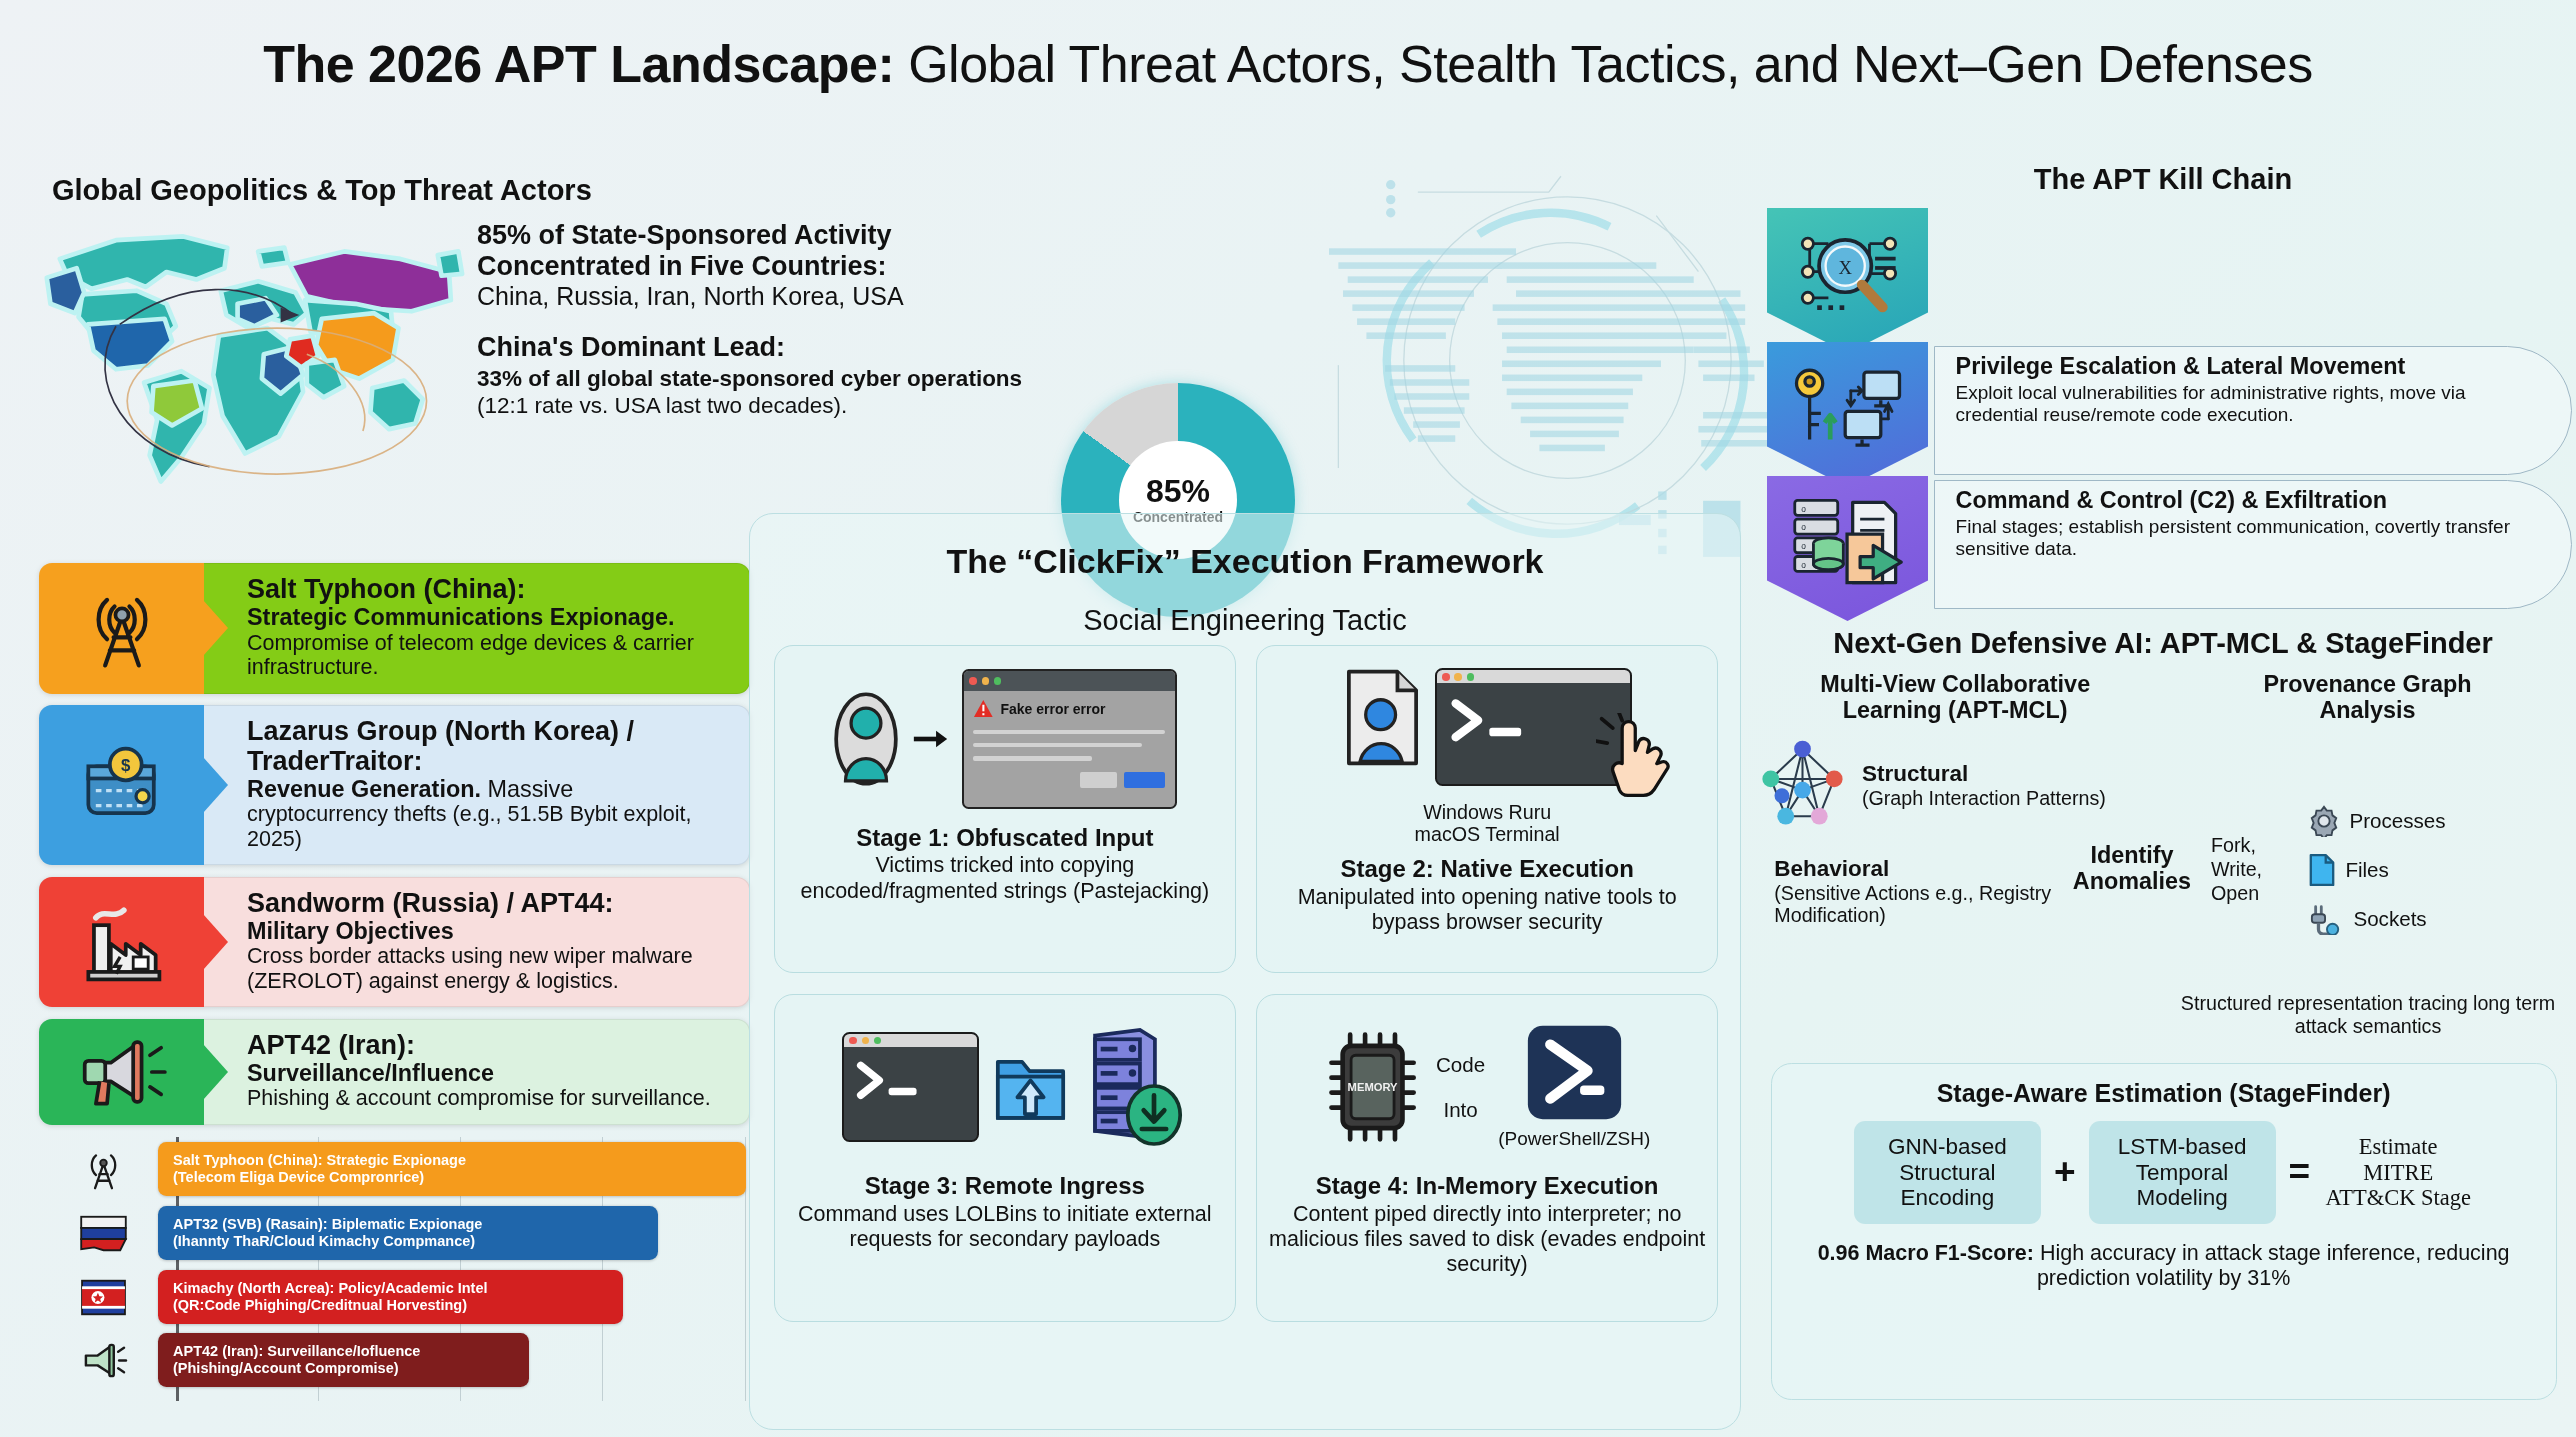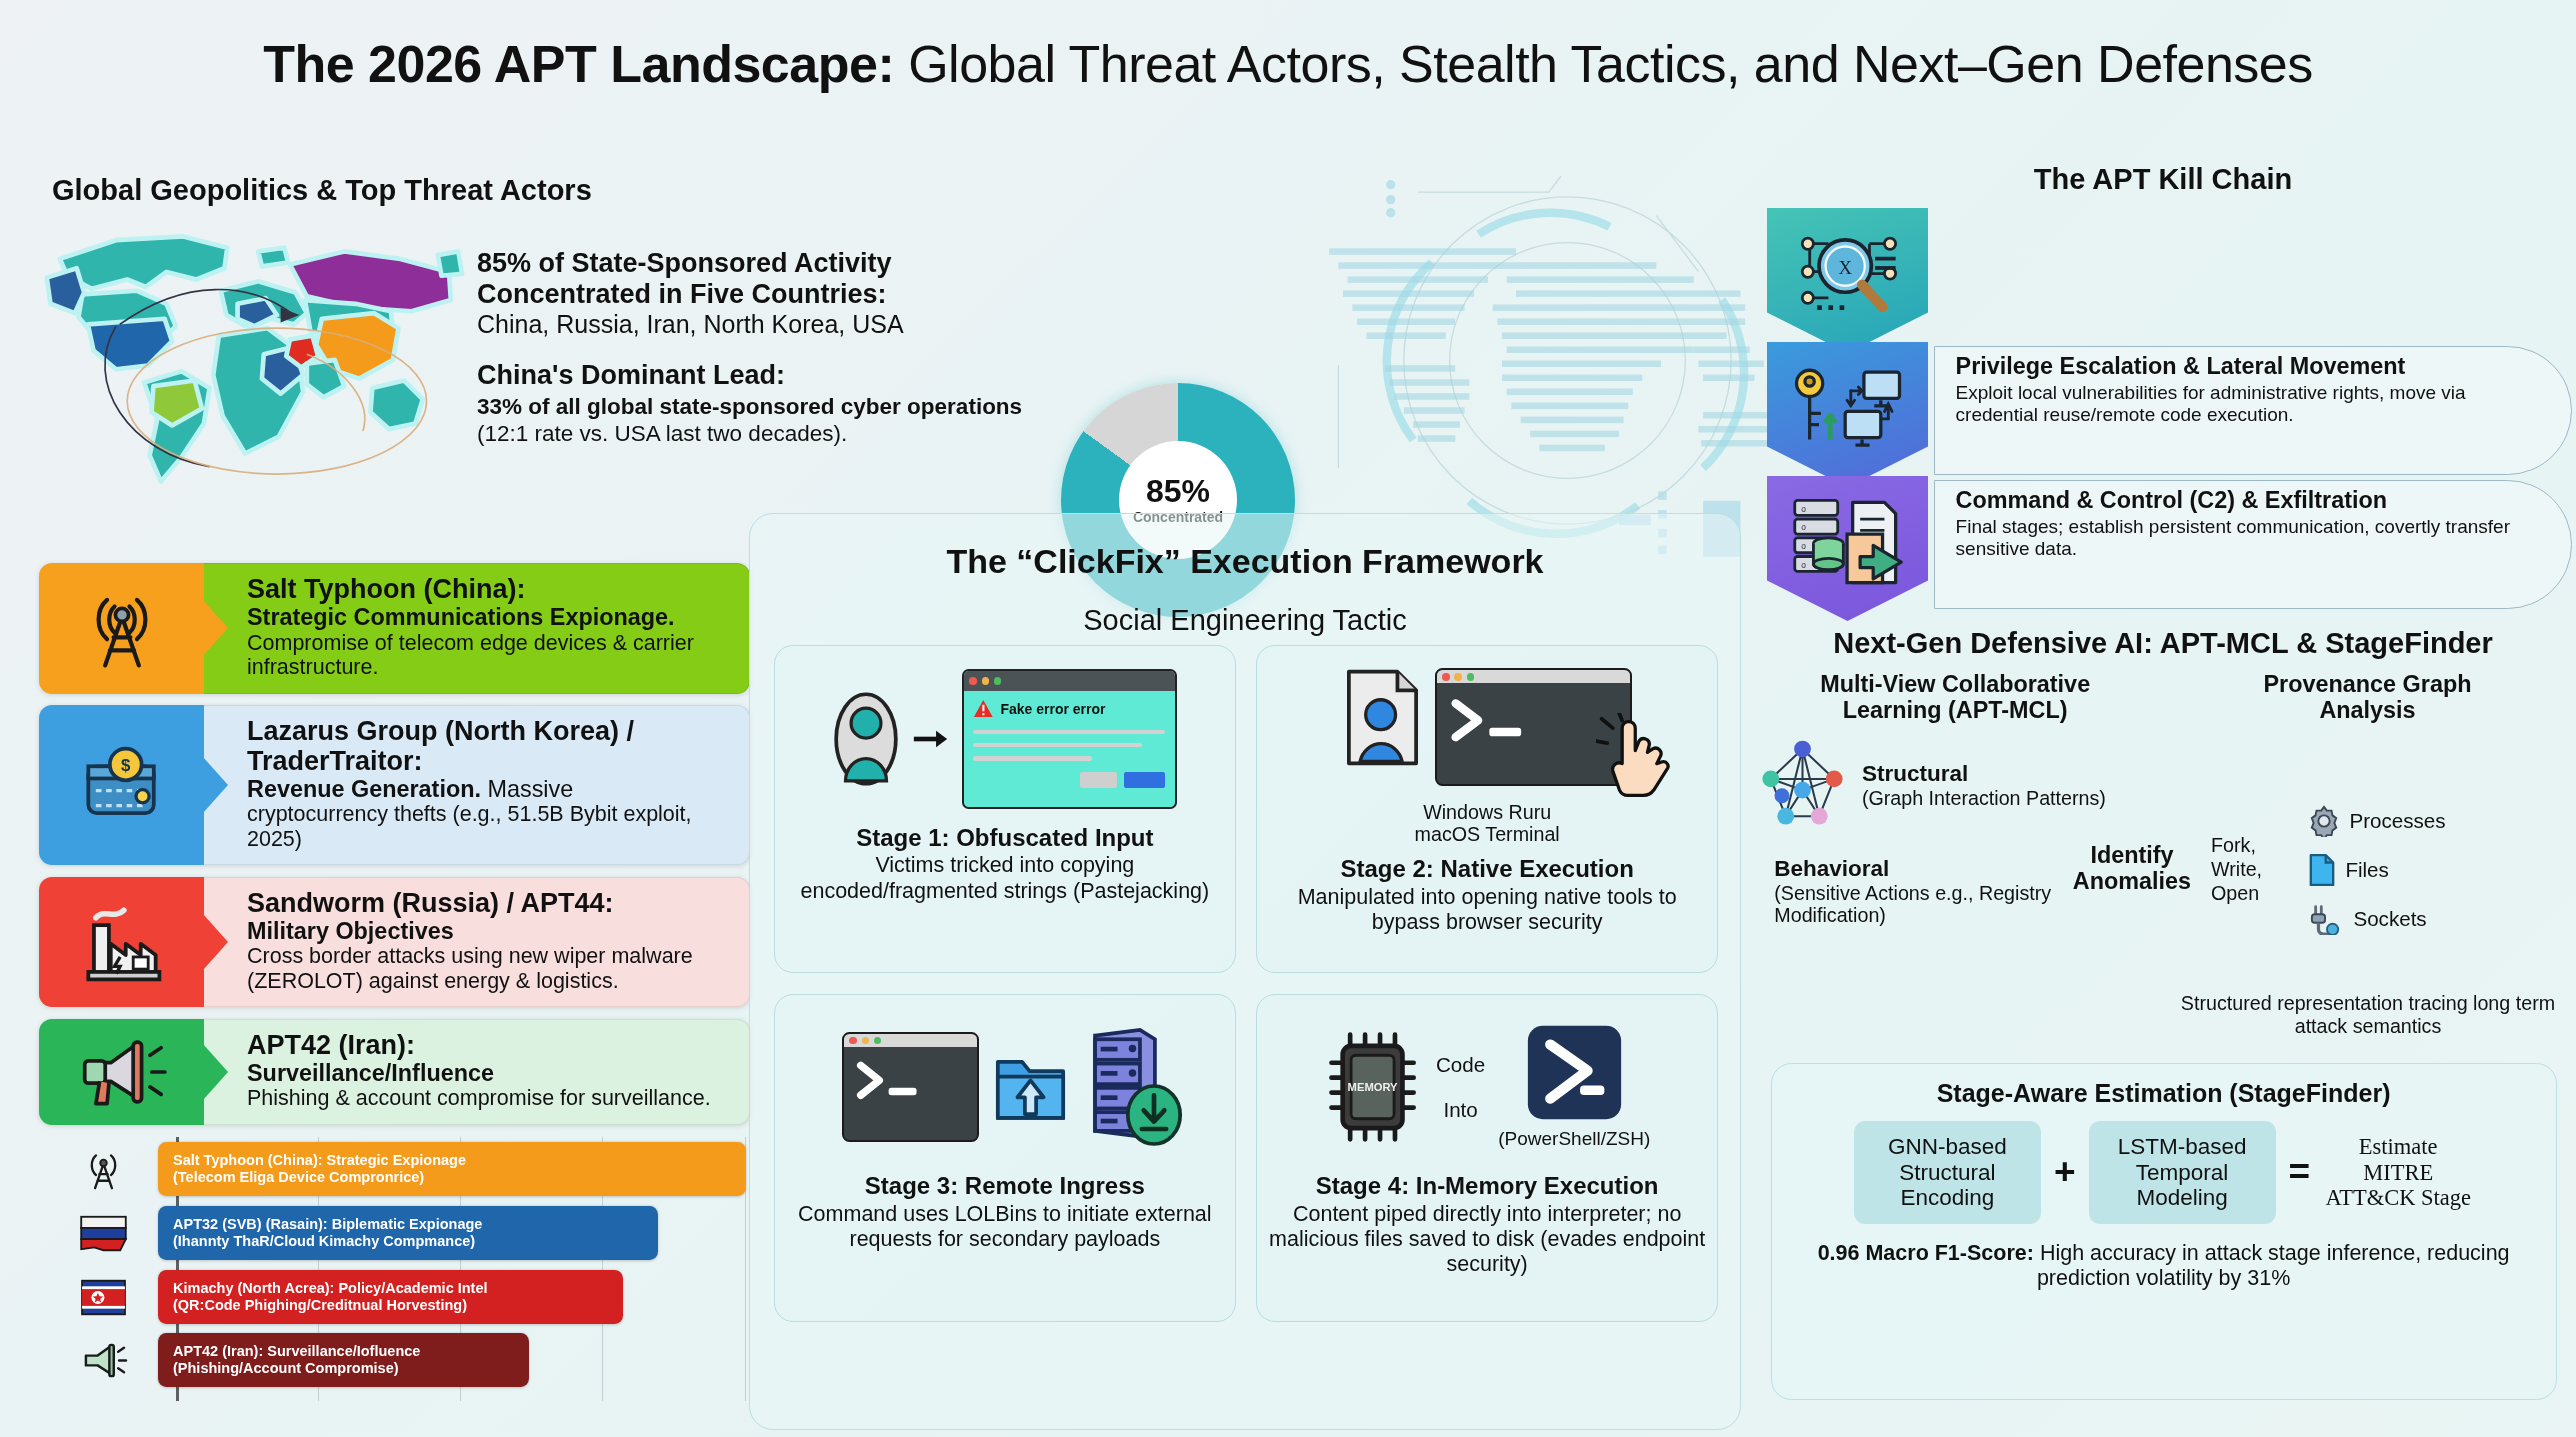--- a/index.html
+++ b/index.html
@@ -23,21 +23,21 @@
 
   
   .sec-h { font-weight: bold; font-size: 29px; }
 
   
   #left-col { position: absolute; left: 0; top: 160px; width: 777px; height: 1282px; }
   #geo-head { position: absolute; left: 52px; top: 14px; }
 
   #world-map { position: absolute; left: 26px; top: 54px; width: 440px; height: 290px; }
 
-  #stats-block { position: absolute; left: 477px; top: 60px; width: 562px; margin-top: 28px; }
+  #stats-block { position: absolute; left: 477px; top: 60px; width: 562px; }
   .stat-h { font-weight: bold; font-size: 27px; line-height: 1.13; }
   .stat-sub { font-size: 25px; line-height: 1.18; margin-top: 0.9px; }
   .stat-h2 { font-weight: bold; font-size: 27px; margin-top: 20.6px; }
   .stat-body { font-size: 22.5px; line-height: 1.2; margin-top: 1.9px; }
   .stat-body b { font-weight: bold; }
 
   #donut-wrap { position: absolute; left: 1061px; top: 223px; width: 234px; height: 234px; }
   #donut { width: 234px; height: 234px; border-radius: 50%;
            box-shadow: 0 0 13px rgba(60,190,200,.35); }
   #donut-hole { position: absolute; left: 58px; top: 58px; width: 118px; height: 118px;
@@ -81,21 +81,21 @@
   .cf-grid { position:absolute; left:24px; top:131px; width:944px;
       display:grid; grid-template-columns:1fr 1fr; gap:20.6px; }
   .cf-card { border:1.4px solid #b9dde0; border-radius:19px; background:rgba(226,243,244,.6);
       height:328px; padding:13px 11.2px 9.4px; display:flex; flex-direction:column;
       align-items:center; }
   .cf-art { height:159px; display:flex; align-items:center; justify-content:center; gap:13px; }
   .cf-h { font-weight:bold; font-size:24px; text-align:center; margin-top:5.6px; }
   .cf-d { font-size:21.5px; text-align:center; line-height:1.17; margin-top:1.9px; }
 
   
-  .win { border:2.8px solid #222; border-radius:6.6px; background:#5eead4; overflow:hidden; }
+  .win { border:2.8px solid #222; border-radius:6.6px; background:#a3a3a3; overflow:hidden; }
   .win-bar { height:14px; background:#e3e3e3; display:flex; align-items:center; gap:4.7px; padding-left:5.6px; }
   .dot { width:7.5px; height:7.5px; border-radius:50%; }
   .term { border:2.8px solid #1b1b1b; border-radius:7.5px; background:#3b4245; overflow:hidden; }
   .term-bar { height:13px; background:#d9d9d9; display:flex; align-items:center; gap:4.7px; padding-left:5.6px; }
 
   
   #right-col { position:absolute; left:1750px; top:150px; width:826px; height:1288px; }
   #kill-head { position:absolute; left:0; top:13px; width:826px; text-align:center; }
   .kc-row { position:absolute; left:17px; width:805px; height:145px; }
   .kc-chev { position:absolute; left:0; top:0; width:161px; height:145px;

